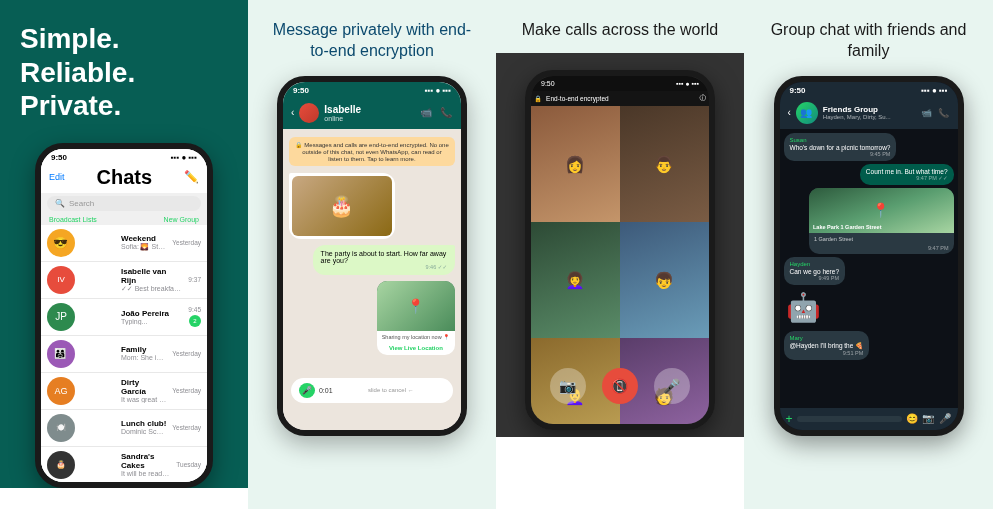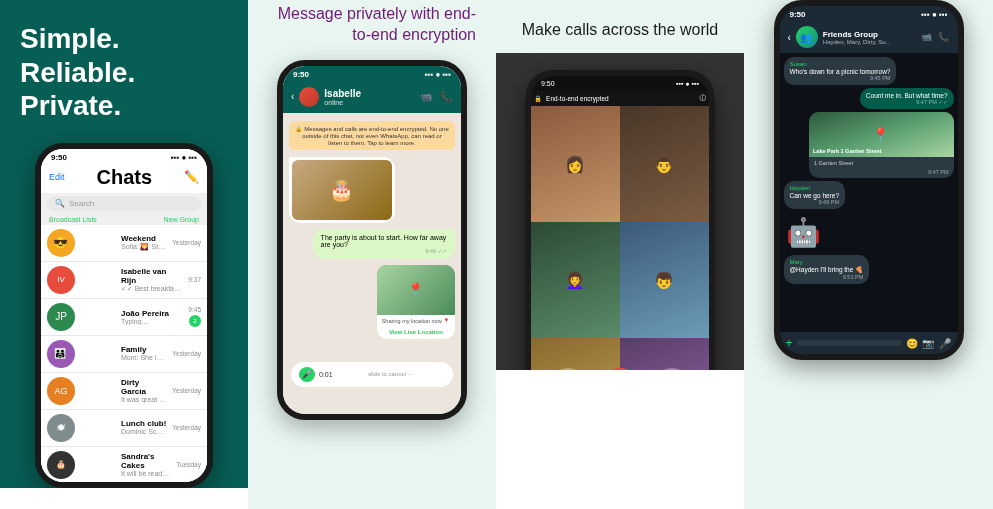--- a/index.html
+++ b/index.html
@@ -157,23 +157,23 @@
       background: #e8f5f0;
       position: relative;
       display: flex;
       flex-direction: column;
       align-items: center;
       overflow: hidden;
     }
     .panel-header-text {
       font-size: 16px;
       font-weight: 500;
-      color: #701a75;
-      padding: 4px 20px 14px;
-      text-align: right;
+      color: #0c4a6e;
+      padding: 20px 20px 14px;
+      text-align: center;
       line-height: 1.3;
     }
     .phone-mockup-2 {
       width: 190px;
       height: 360px;
       background: white;
       border-radius: 28px;
       border: 6px solid #1a1a1a;
       position: relative;
       overflow: hidden;
@@ -255,21 +255,21 @@
       gap: 4px;
       font-size: 7px;
       color: #333;
     }
     .mic-icon { color: #fff; background: #25d366; border-radius: 50%; padding: 3px; font-size: 8px; }
     .slide-text { color: #999; font-size: 6px; flex: 1; text-align: center; }
 
     
     .panel-3 {
       width: 248px;
-      height: 370px;
+      height: 437px;
       background: #333;
       position: relative;
       display: flex;
       flex-direction: column;
       align-items: center;
       overflow: hidden;
     }
     .video-grid {
       width: 100%;
       height: 100%;
@@ -702,20 +702,21 @@
 
     <div class="call-controls">
       <div class="ctrl-btn ctrl-btn-white">📷</div>
       <div class="ctrl-btn ctrl-btn-red">📵</div>
       <div class="ctrl-btn ctrl-btn-white">🎤</div>
     </div>
   </div>
 </div>
 
 <div class="panel-4">
+  <div class="panel-4-header">Group chat with friends and family</div>
   <div class="phone-mockup-4">
     <div class="group-chat-bg">
 
       <div class="phone-status-bar" style="background:#1c2a35;color:white;">
         <span>9:50</span>
         <span>▪▪▪ ● ▪▪▪</span>
       </div>
 
       <div class="group-header">
         <span style="color:white;font-size:10px;">‹</span>

